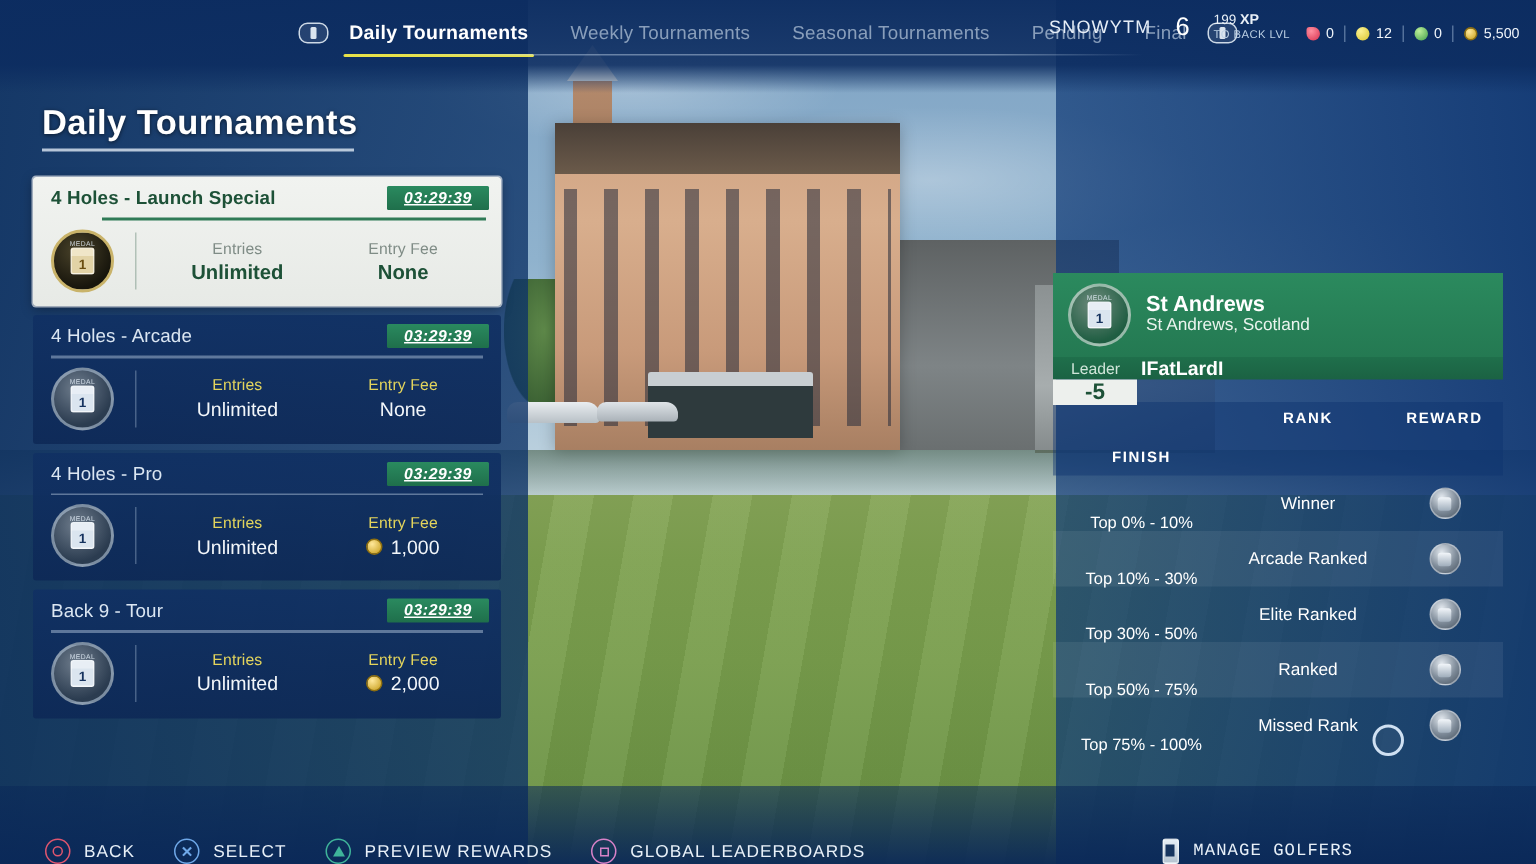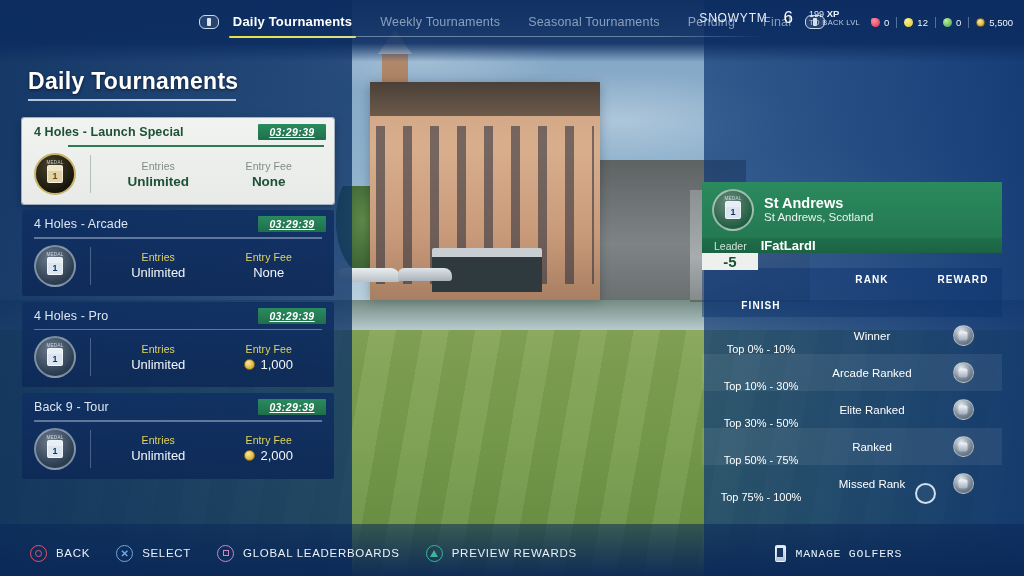--- a/index.html
+++ b/index.html
@@ -364,21 +364,21 @@
   
   .cursor {
     position: absolute; left: 915px; top: 483px;
     width: 21px; height: 21px; border-radius: 50%;
     border: 2.5px solid #cfe0f2; background: rgba(255,255,255,.05);
   }
 
   
   .bottombar {
     position: absolute; left: 0; bottom: 0; width: 928px; height: 46px;
-    display: flex; align-items: center;
+    display: flex; align-items: flex-end;
   }
   .actions { display: flex; align-items: center; gap: 26px; padding-left: 30px; }
   .action { display: flex; align-items: center; gap: 9px; }
   .action-label { font-size: 11.5px; color: #e8f0f8; letter-spacing: .7px; }
   .ps-btn {
     width: 17px; height: 17px; border-radius: 50%;
     display: flex; align-items: center; justify-content: center;
     font-size: 9px; font-weight: bold; flex: 0 0 auto;
   }
   .ps-circle { border: 1.6px solid #e0566f; color: #e0566f; }
@@ -676,30 +676,30 @@
         <div class="ps-btn ps-circle">
             <i></i>
           </div>
         <div class="action-label">BACK</div>
       </div>
       <div class="action">
         <div class="ps-btn ps-cross">✕</div>
         <div class="action-label">SELECT</div>
       </div>
       <div class="action">
+        <div class="ps-btn ps-triangle">
+            <i></i>
+          </div>
+        <div class="action-label">PREVIEW REWARDS</div>
+      </div>
+      <div class="action">
         <div class="ps-btn ps-square">
             <i></i>
           </div>
         <div class="action-label">GLOBAL LEADERBOARDS</div>
-      </div>
-      <div class="action">
-        <div class="ps-btn ps-triangle">
-            <i></i>
-          </div>
-        <div class="action-label">PREVIEW REWARDS</div>
       </div>
     </div>
     <div class="manage">
       <div class="phone-ico"></div>
       <div class="action-label">MANAGE GOLFERS</div>
     </div>
   </div>
 
 </div>
 

